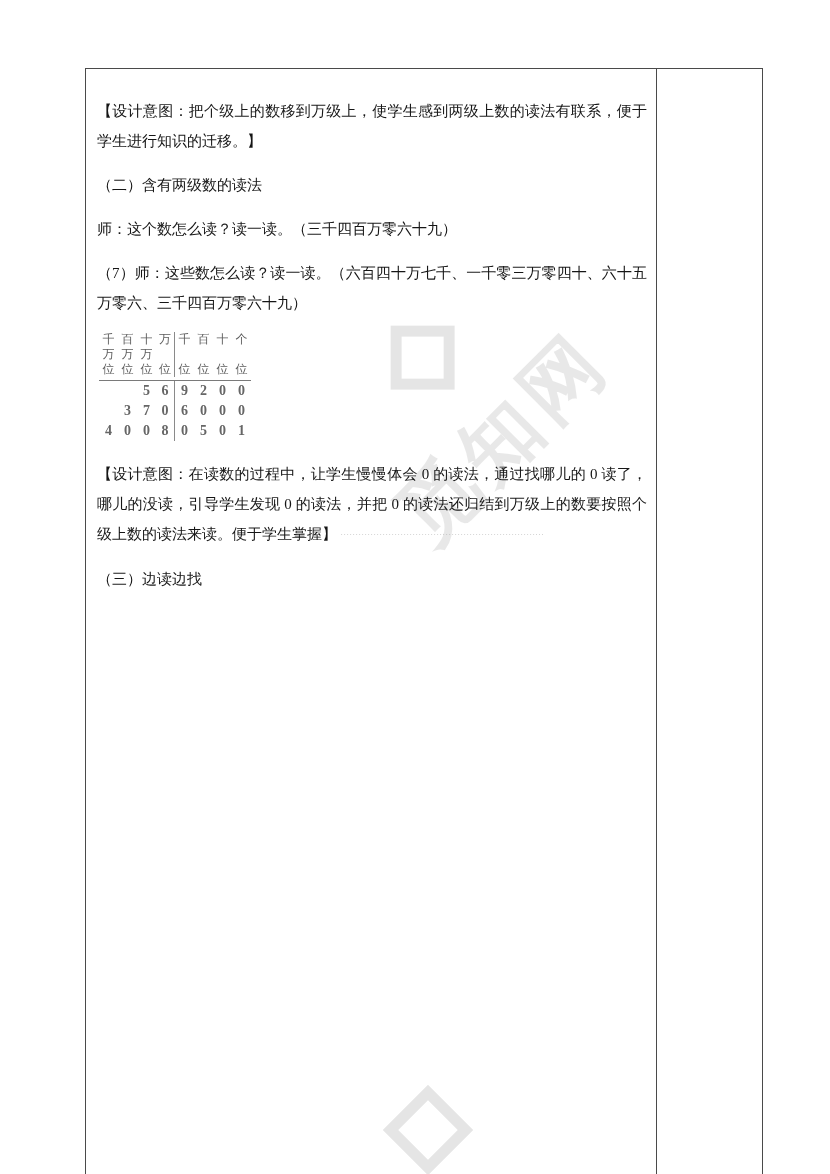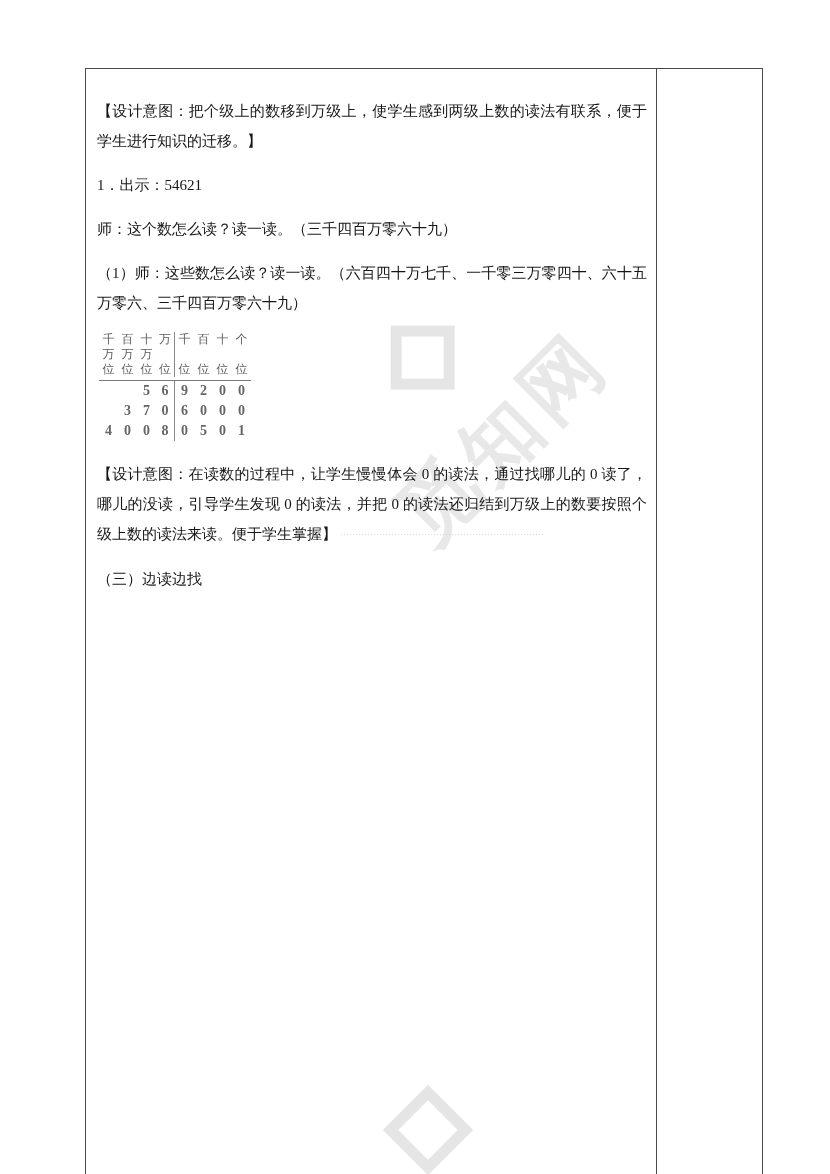--- a/index.html
+++ b/index.html
@@ -135,23 +135,23 @@
     <div class="wm-text">觅知网</div>
   </div>
   <div class="watermark wm-bottom">
     <div class="wm-logo"></div>
   </div>
 
   <div class="doc-table">
     <div class="main-cell">
 
       <p class="para">【设计意图：把个级上的数移到万级上，使学生感到两级上数的读法有联系，便于学生进行知识的迁移。】</p>
-      <p class="para">1．出示：54621</p>
+      <p class="para">（二）含有两级数的读法</p>
       <p class="para">师：这个数怎么读？读一读。（三千四百万零六十九）</p>
-      <p class="para">（1）师：这些数怎么读？读一读。（六百四十万七千、一千零三万零四十、六十五万零六、三千四百万零六十九）</p>
+      <p class="para">（7）师：这些数怎么读？读一读。（六百四十万七千、一千零三万零四十、六十五万零六、三千四百万零六十九）</p>
 
       <div class="pv-chart">
         <div class="pv-row pv-head">
           <div class="pv-col">
             <span>千</span>
             <span>万</span>
             <span>位</span>
           </div>
           <div class="pv-col">
             <span>百</span>

